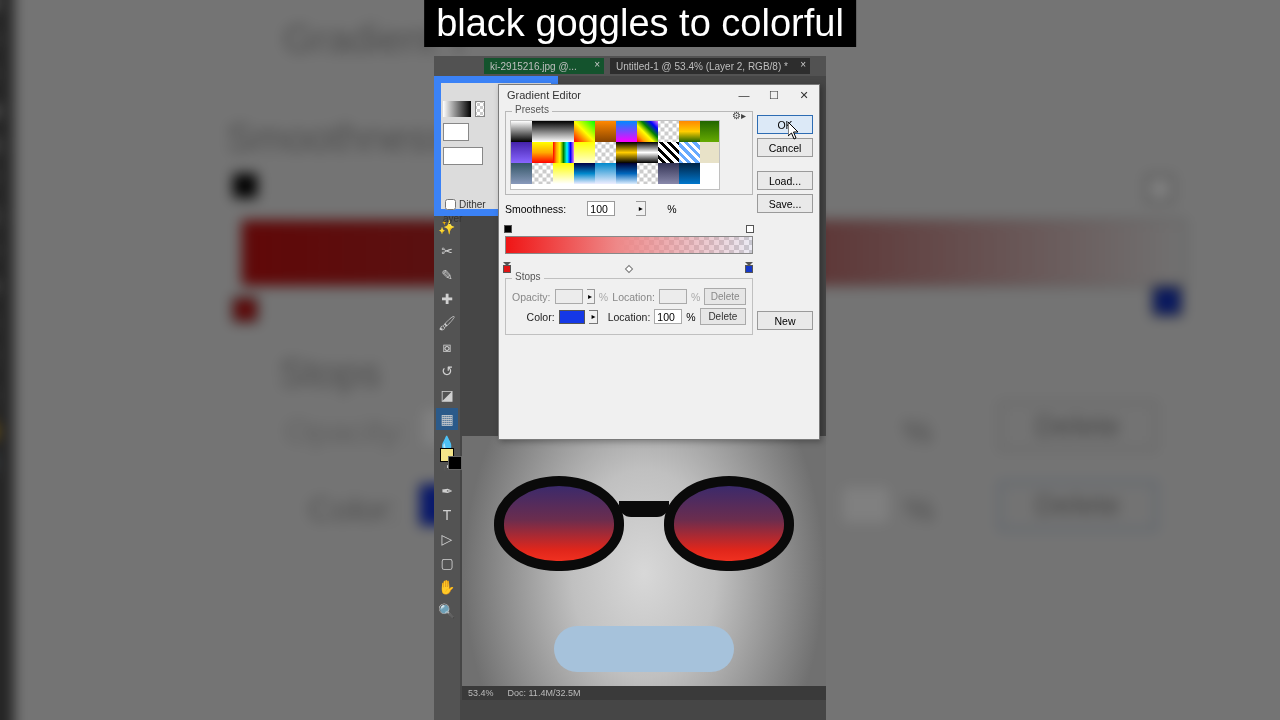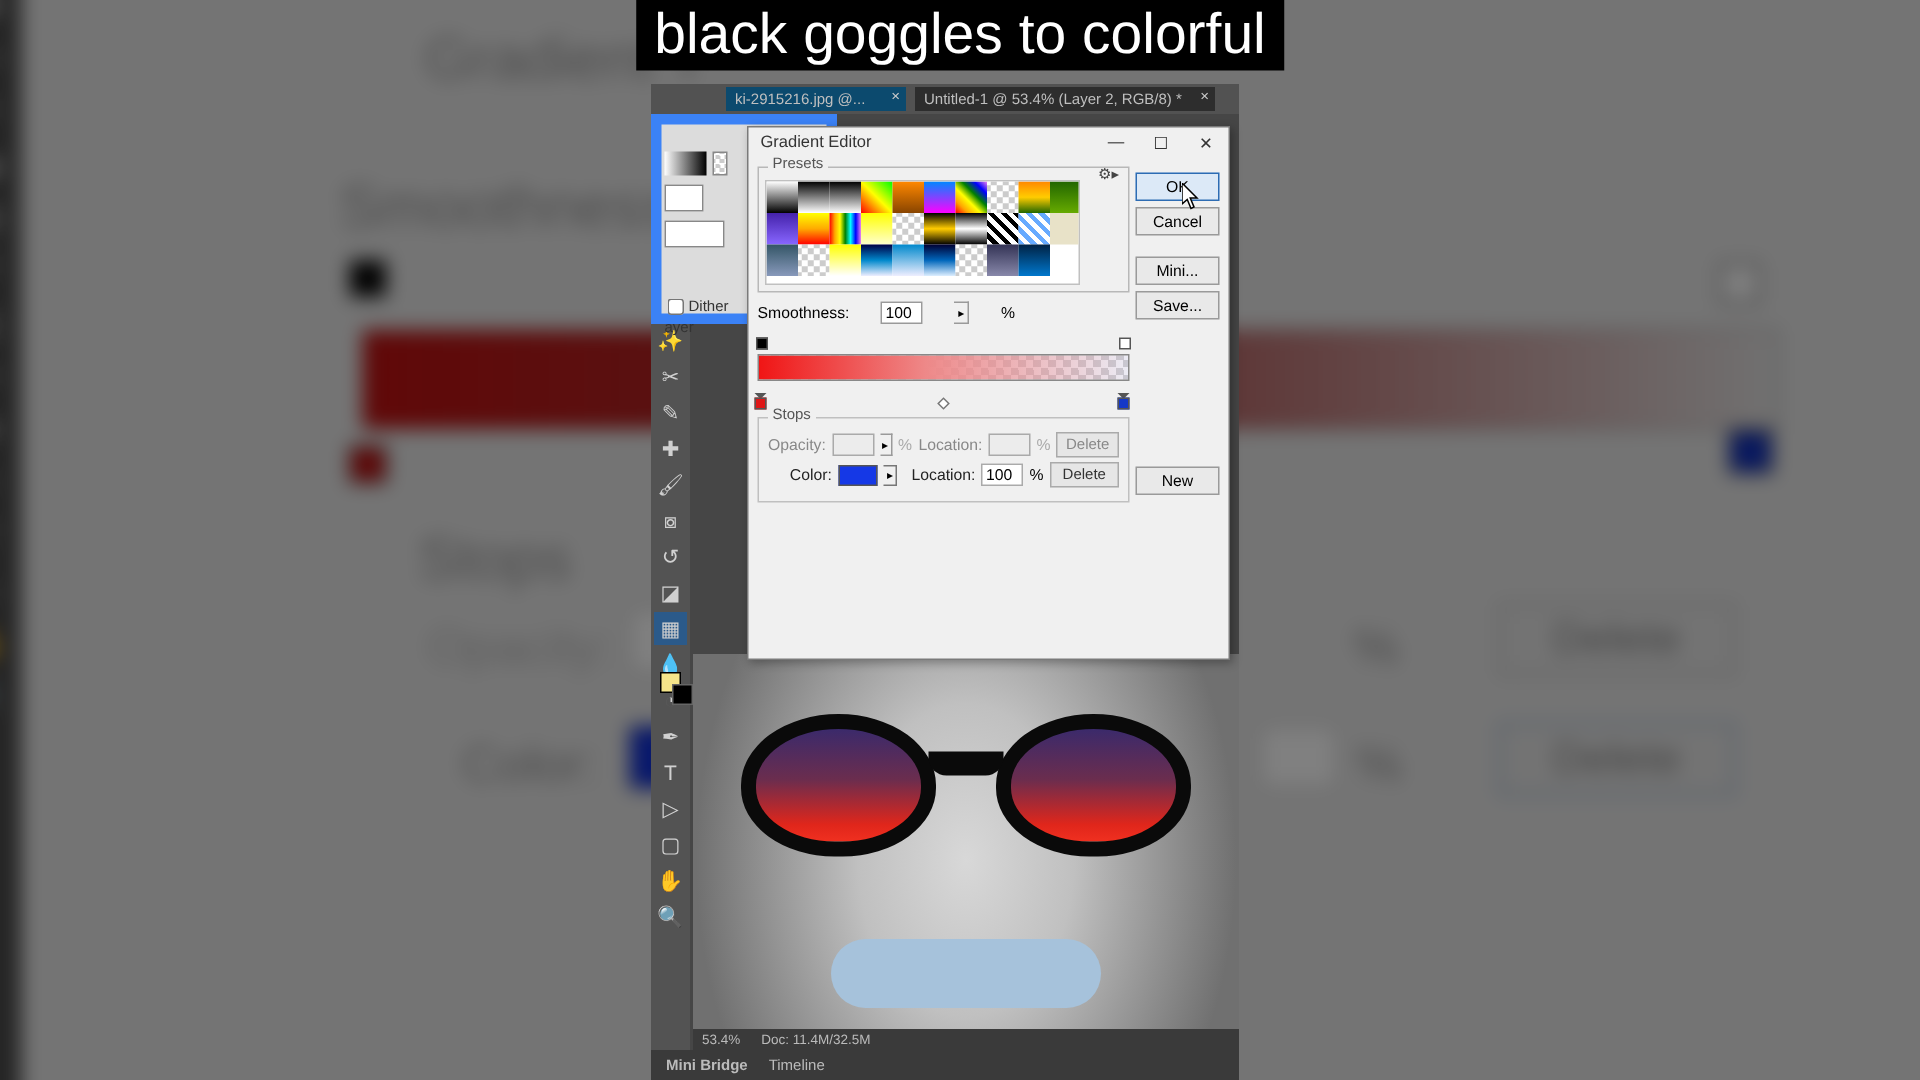--- a/index.html
+++ b/index.html
@@ -23,21 +23,21 @@
   background: #000; color: #fff; font-size: 38px; font-weight: 500;
   padding: 2px 12px; z-index: 50;
 }
 
 
 .ps {
   position: absolute; left: 434px; top: 56px; width: 392px; height: 664px;
   background: #464646; z-index: 20;
 }
 .ps-tabbar { position:absolute; top:0; left:0; right:0; height:20px; background:#525252;}
-.ps-tab { position:absolute; top:2px; height:16px; background:#0c4a6e; color:#bfbfbf; font-size:10px; padding:2px 6px; display:flex; align-items:center;}
+.ps-tab { position:absolute; top:2px; height:16px; background:#14532d; color:#bfbfbf; font-size:10px; padding:2px 6px; display:flex; align-items:center;}
 .ps-close-tab { position:absolute; right:4px; top:1px; color:#ccc; font-size:10px; cursor:pointer;}
 .ps-tools { position:absolute; left:0; top:86px; width:26px; bottom:0; background:#535353;}
 .tool { width:22px; height:22px; margin:2px auto; display:flex; align-items:center; justify-content:center; color:#d0d0d0; font-size:14px;}
 .tool.sel { background:#2b5a8a;}
 
 .ps-canvas { position:absolute; left:28px; right:0; top:380px; bottom:34px; background:#999; overflow:hidden;}
 .face { position:absolute; inset:0; background:
   radial-gradient(ellipse 180px 260px at 50% 55%, #d8d8d8 0%, #c0c0c0 40%, #707070 100%);
 }
 .glasses { position:absolute; top:40px; left:50%; transform:translateX(-50%); width:300px; height:110px;}
@@ -202,24 +202,20 @@
         <div class="lens r"></div>
         <div class="bridge"></div>
     </div>
     <div class="pill"></div>
   </div>
 
   <div class="ps-status">
     <span>53.4%</span>
     <span>Doc: 11.4M/32.5M</span>
   </div>
-  <div class="ps-bottom-tabs">
-    <span style="font-weight:bold;">Mini Bridge</span>
-    <span>Timeline</span>
-  </div>
 </div>
 
 <div class="opt-frag">
   <div class="opt-close">×</div>
   <div class="opt-grad"></div>
   <div style="position:absolute;left:34px;top:18px;width:10px;height:16px;border:1px solid #888;background:repeating-conic-gradient(#ccc 0 25%,#fff 0 50%) 50%/6px 6px;"></div>
   <div style="position:absolute;left:2px;top:40px;width:26px;height:18px;border:1px solid #888;background:#fff;"></div>
   <div style="position:absolute;left:2px;top:64px;width:40px;height:18px;border:1px solid #888;background:#fff;"></div>
   <label class="opt-chk" style="top:116px;">
       <input type="checkbox" style="">
@@ -241,21 +237,21 @@
   <div class="dlg-ctrls">
     <span>—</span>
     <span>☐</span>
     <span>✕</span>
   </div>
 
   <div class="dlg-right">
     <div class="dlg-btn primary">OK</div>
     <div class="dlg-btn">Cancel</div>
     <div style="height:6px;"></div>
-    <div class="dlg-btn">Mini...</div>
+    <div class="dlg-btn">Load...</div>
     <div class="dlg-btn">Save...</div>
     <div style="height:90px;"></div>
     <div class="dlg-btn">New</div>
   </div>
 
   <div class="dlg-body">
     <div class="presets-frame">
       <span class="presets-label">Presets</span>
       <span class="presets-gear">⚙▸</span>
       <div class="presets-grid">

